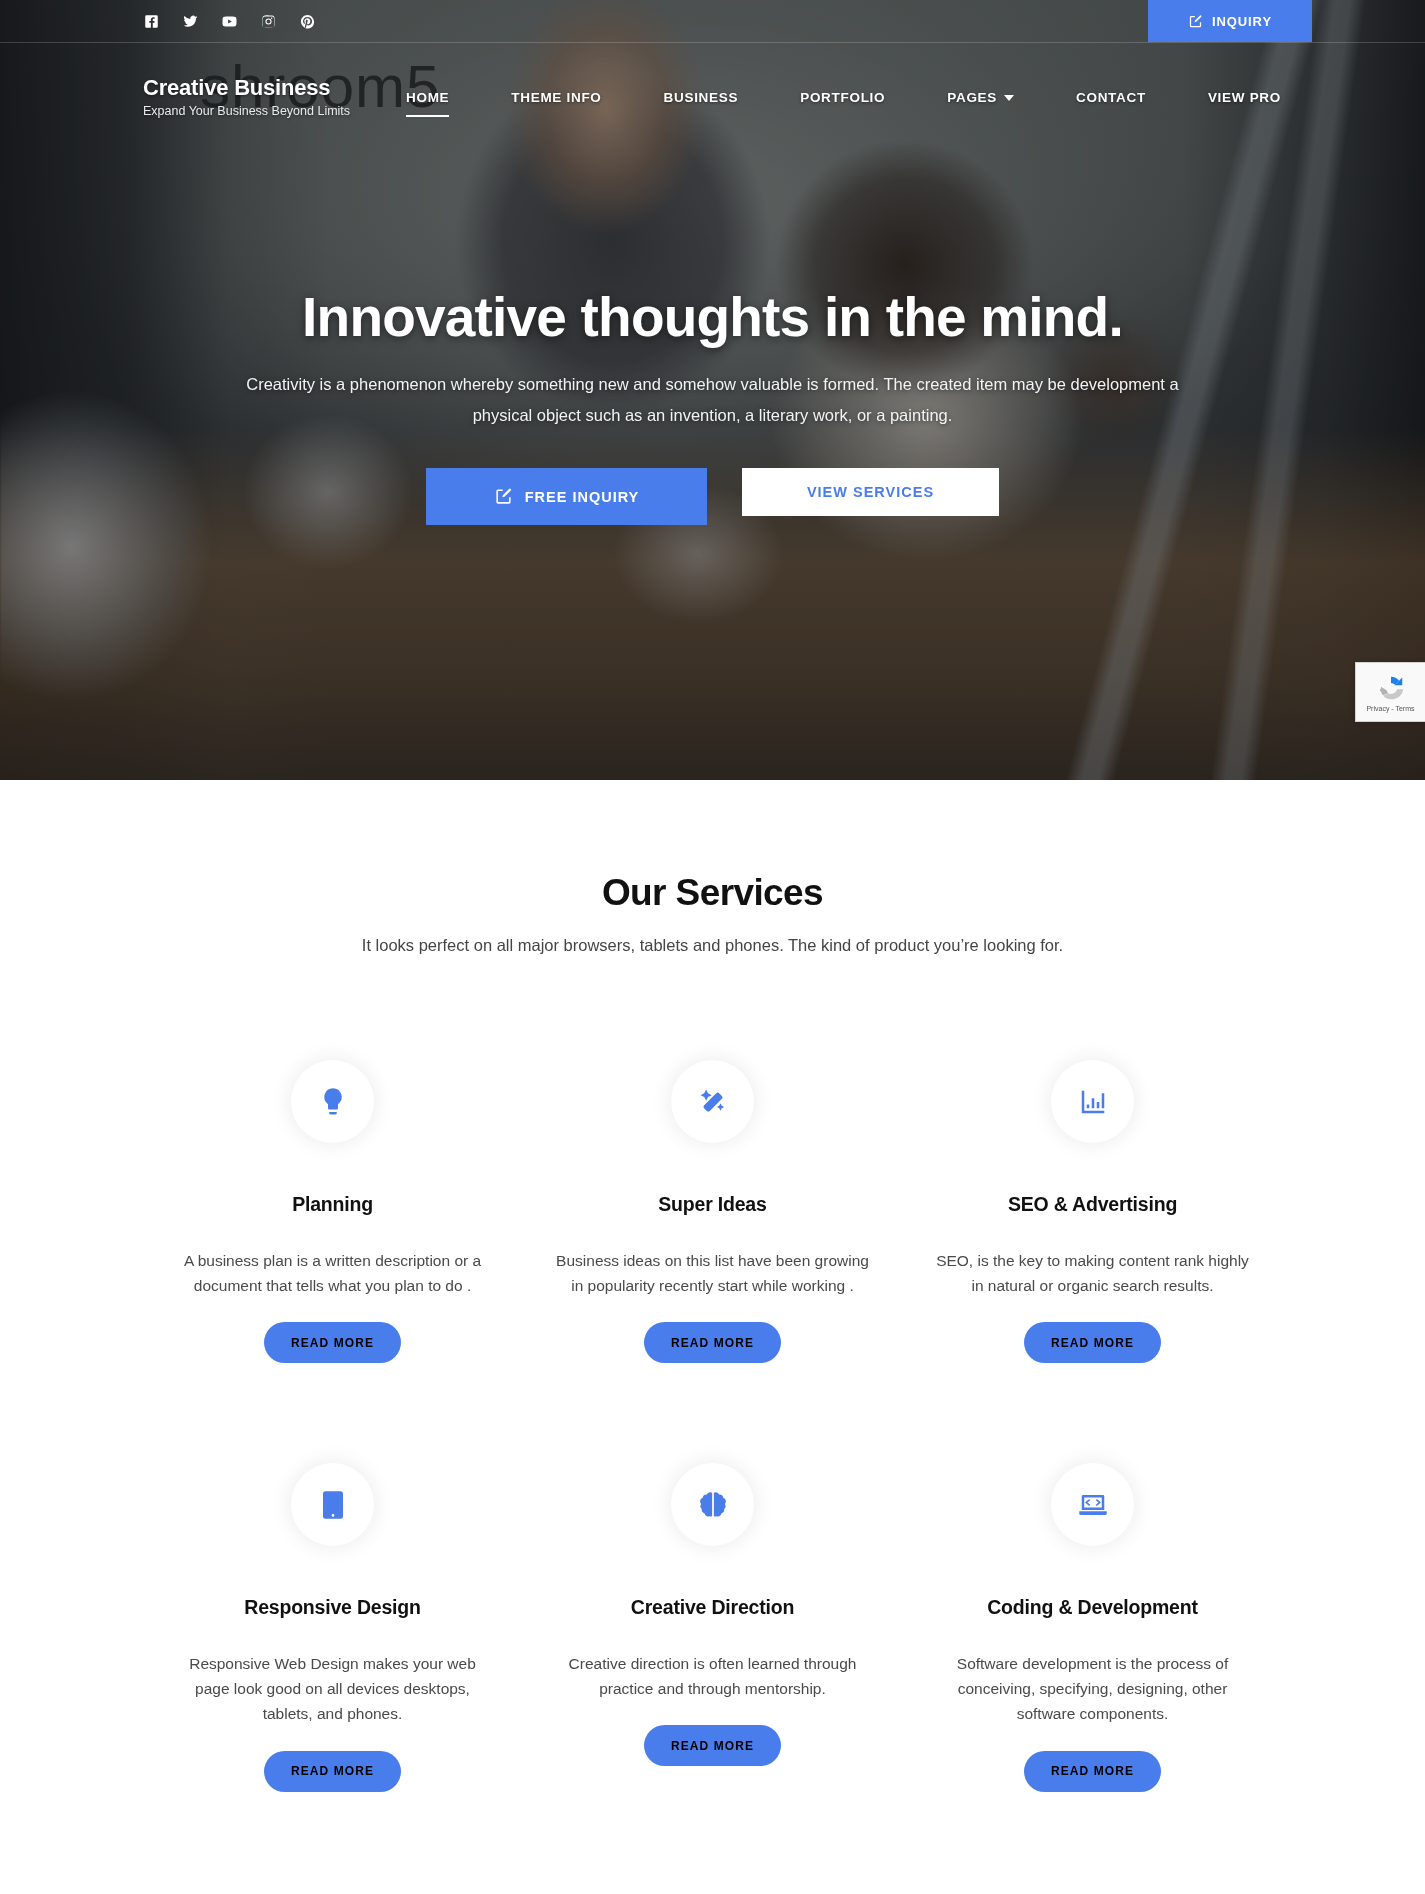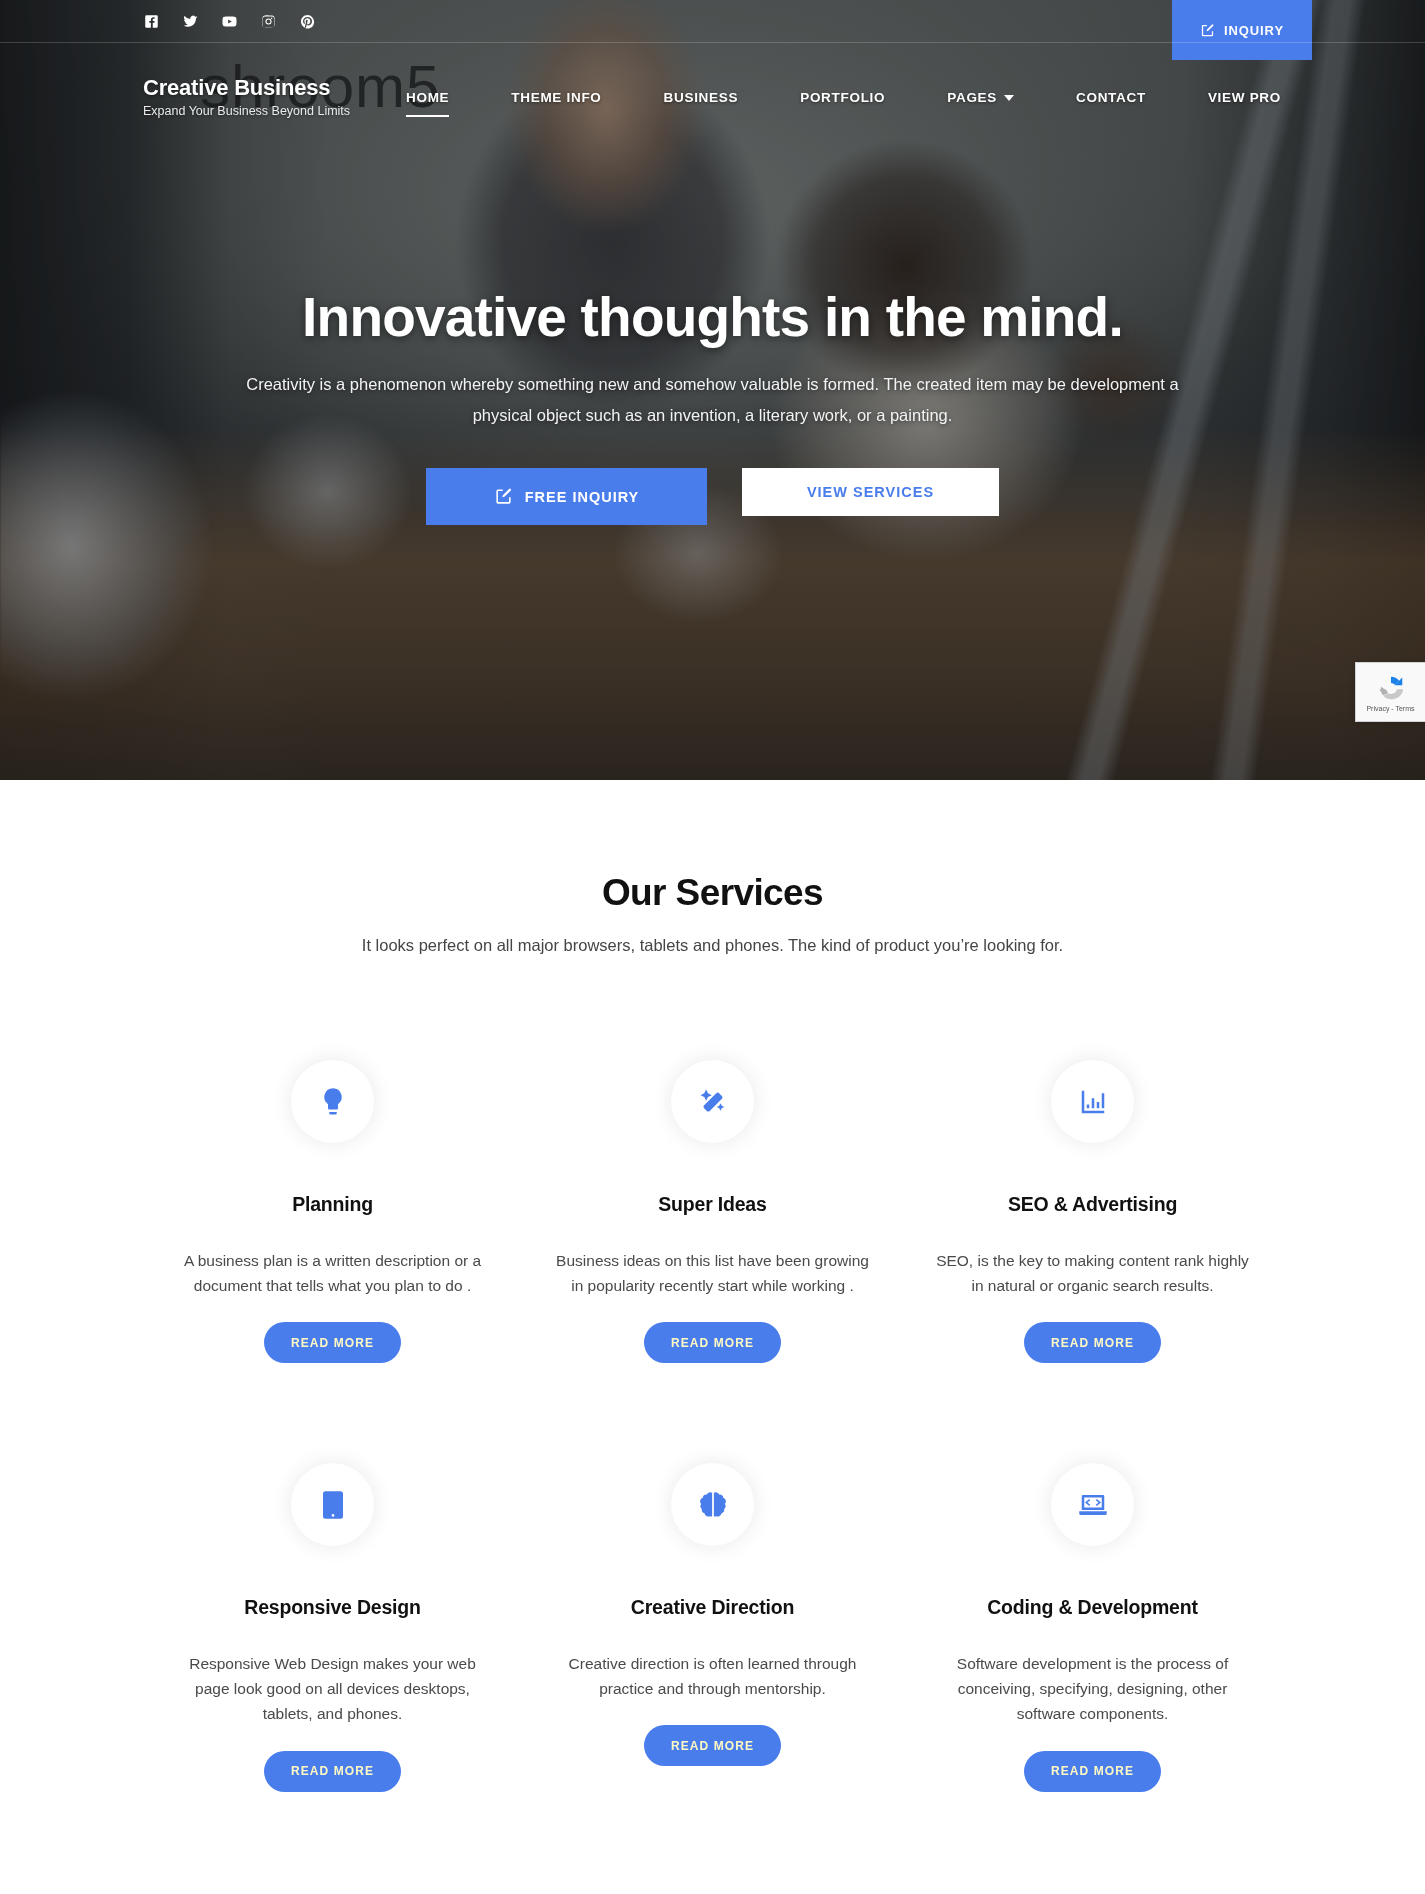--- a/index.html
+++ b/index.html
@@ -86,22 +86,22 @@
   .social a {
     width:17px; height:17px;
     display:flex; align-items:center; justify-content:center;
     color:#ffffff;
   }
   .social svg { width:15px; height:15px; fill:#ffffff; display:block; }
 
   .inquiry-btn {
     position:absolute;
     right:113px; top:0;
-    height:60px;
-    padding:0 28px;
+    height:42px;
+    padding:0 40px;
     background:#4a7dec;
     color:#fff;
     display:flex; align-items:center; gap:9px;
     font-size:13px; font-weight:700; letter-spacing:0.9px;
     text-decoration:none;
     cursor:pointer;
   }
   .inquiry-btn svg { width:15px; height:15px; fill:#fff; }
 
   
@@ -246,21 +246,21 @@
   }
   .svc-desc {
     margin-top:32px;
     font-size:15.5px; line-height:1.62; color:#4a4a4a;
   }
   .svc-btn {
     margin-top:24px;
     display:inline-flex; align-items:center; justify-content:center;
     height:41px; padding:0 27px;
     border-radius:21px;
-    background:#4a7dec; color:#fef9c3;
+    background:#4a7dec; color:#000000;
     font-size:12px; font-weight:700; letter-spacing:1.1px;
     text-decoration:none; cursor:pointer; border:none;
   }
 </style>
 </head>
 <body>
 
 <section class="hero">
   <div class="hero-photo"></div>
   <div class="wall-text">shroom5</div>

